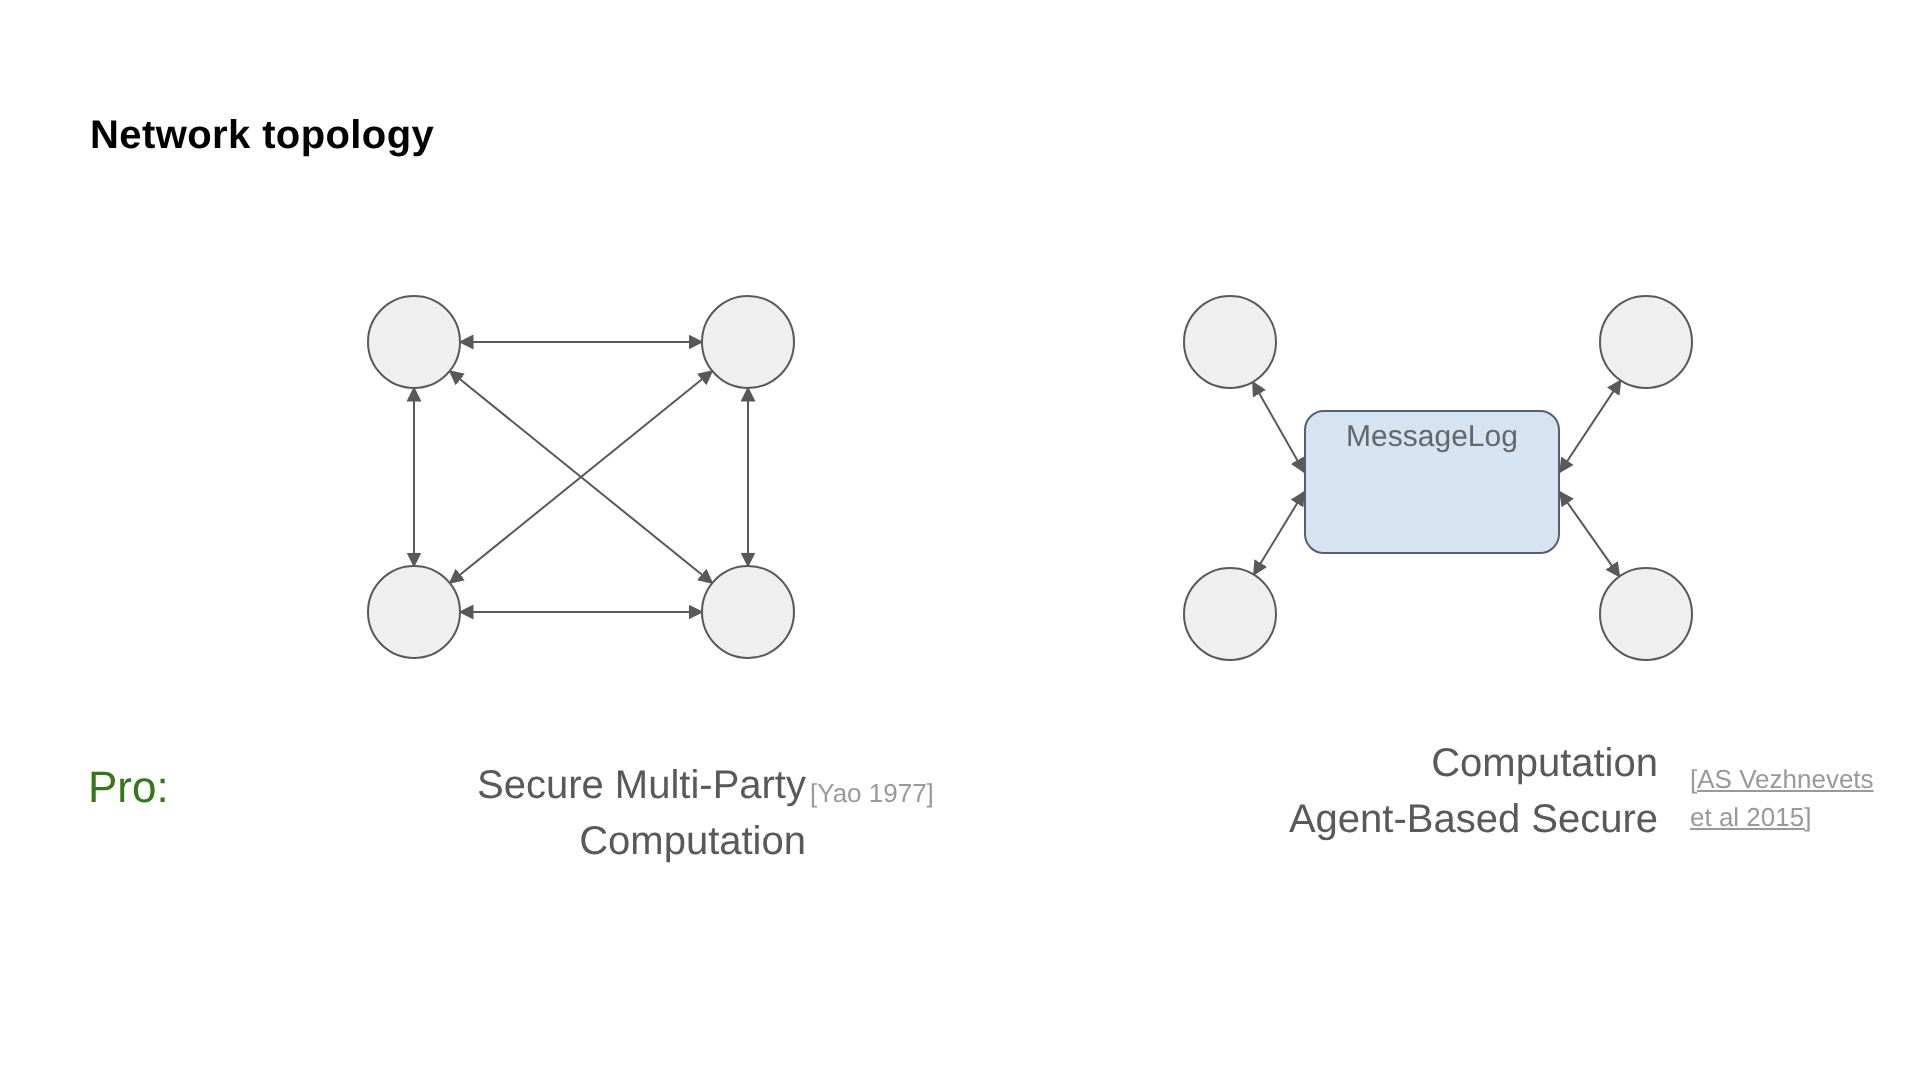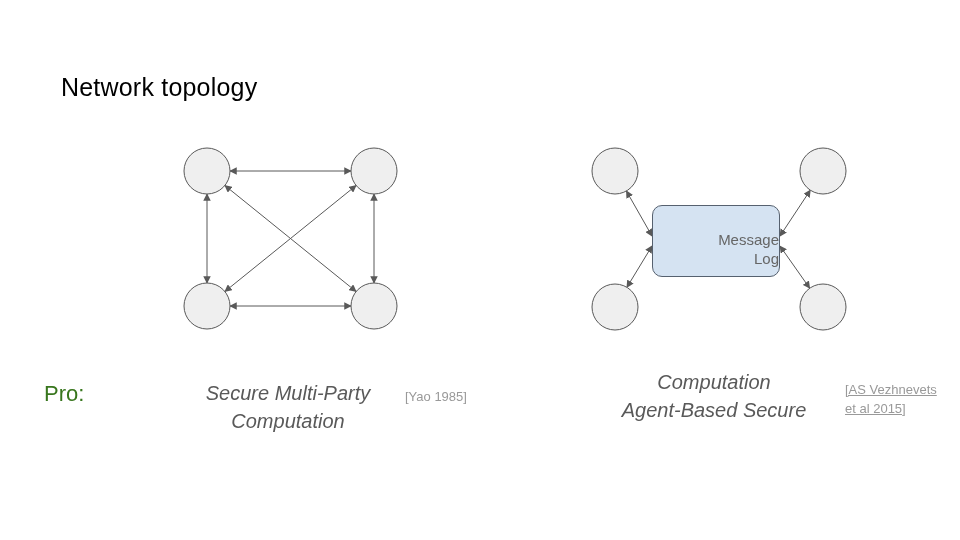--- a/index.html
+++ b/index.html
@@ -17,51 +17,50 @@
   html,body{margin:0;padding:0;background:#ffffff;}
   .slide{
     position:relative;
     width:960px;height:540px;
     background:#ffffff;
     overflow:hidden;
     font-family:"Liberation Sans", sans-serif;
   }
   .title{
     position:absolute;left:45px;top:57px;
-    margin:16px;
-    font-size:25px;font-weight:400;
+    margin:0;
+    font-size:20px;font-weight:700;
     color:var(--title-text);
     letter-spacing:0.2px;
   }
   .diagram-svg{position:absolute;left:0;top:0;width:960px;height:540px;}
   .node{fill:var(--node-fill);stroke:var(--node-stroke);stroke-width:1;}
   .edge{stroke:var(--arrow-stroke);stroke-width:1;}
   .ahead{fill:var(--arrow-stroke);}
   .hub-box{
     position:absolute;left:652px;top:205px;
     width:128px;height:72px;
     box-sizing:border-box;
     background:var(--hub-fill);
     border:1px solid var(--hub-stroke);
     border-radius:10px;
-    display:flex;flex-direction:column;
-    align-items:flex-end;justify-content:center;
-    padding-top:16px;
+    display:flex;flex-direction:row;
+    align-items:flex-start;justify-content:center;
+    padding-top:3px;
     font-size:15px;line-height:19px;
     color:var(--hub-text);
   }
   .pro{
     position:absolute;left:44px;top:381px;
     font-size:22px;color:var(--pro-green);
   }
   .label{
-    position:absolute;width:230px;text-align:center;
+    position:absolute;width:230px;text-align:right;
     font-size:20px;line-height:28px;
     color:var(--body-text-gray);
-    font-style:italic;
   }
   .label-smpc{left:173px;top:379px;}
   .label-gabm{left:599px;top:368px;}
   .cite{
     position:absolute;
     font-size:13px;line-height:19px;
     color:var(--citation-gray);
     white-space:nowrap;
   }
   .cite-yao{left:405px;top:387px;}
@@ -111,21 +110,21 @@
     <div>Log</div>
   </div>
 
   <div class="pro">Pro:</div>
 
   <div class="label label-smpc">
     <div>Secure Multi-Party</div>
     <div>Computation</div>
   </div>
 
-  <div class="cite cite-yao">[Yao 1985]</div>
+  <div class="cite cite-yao">[Yao 1977]</div>
 
   <div class="label label-gabm">
     <div>Computation</div>
     <div>Agent-Based Secure</div>
   </div>
 
   <div class="cite cite-vezh">
     <div>[AS Vezhnevets</div>
     <div>et al 2015]</div>
   </div>

